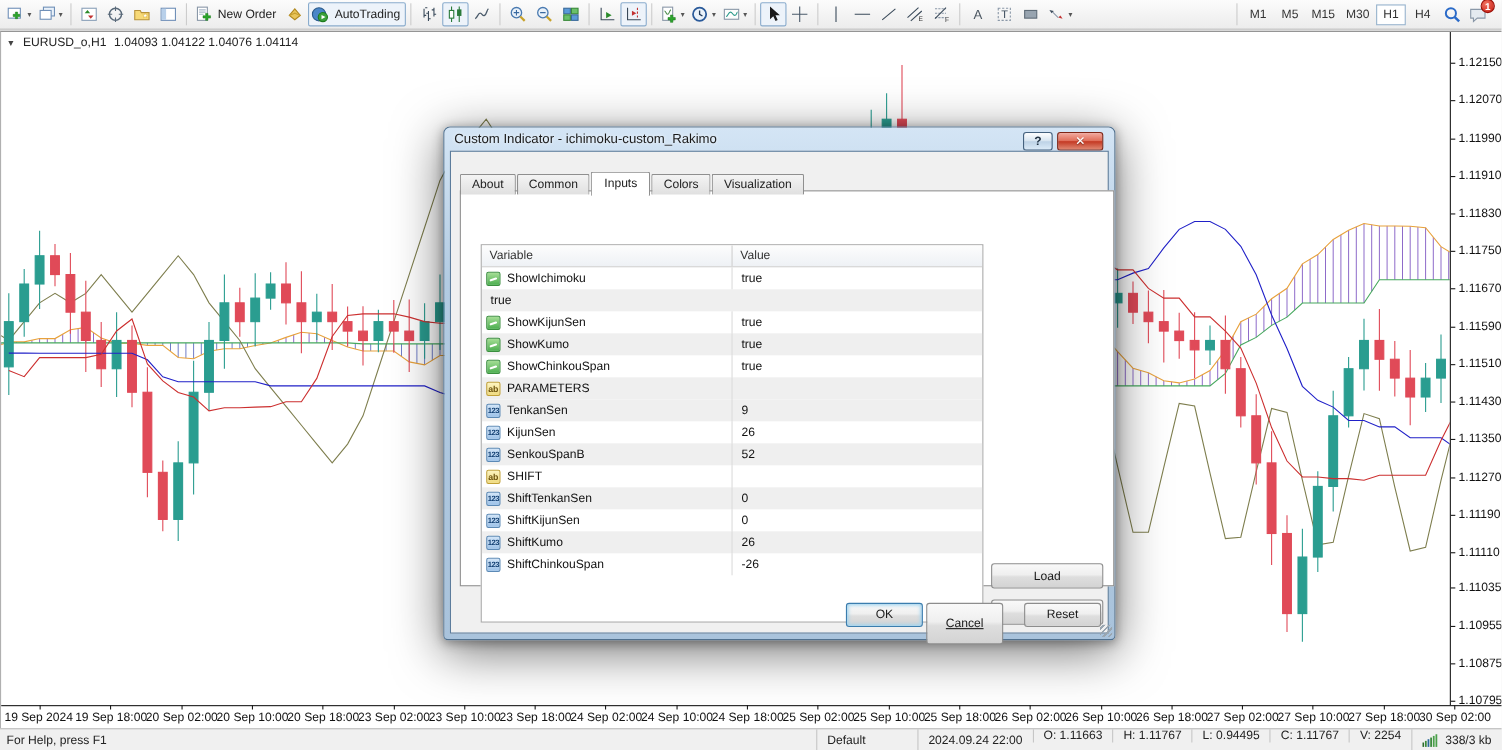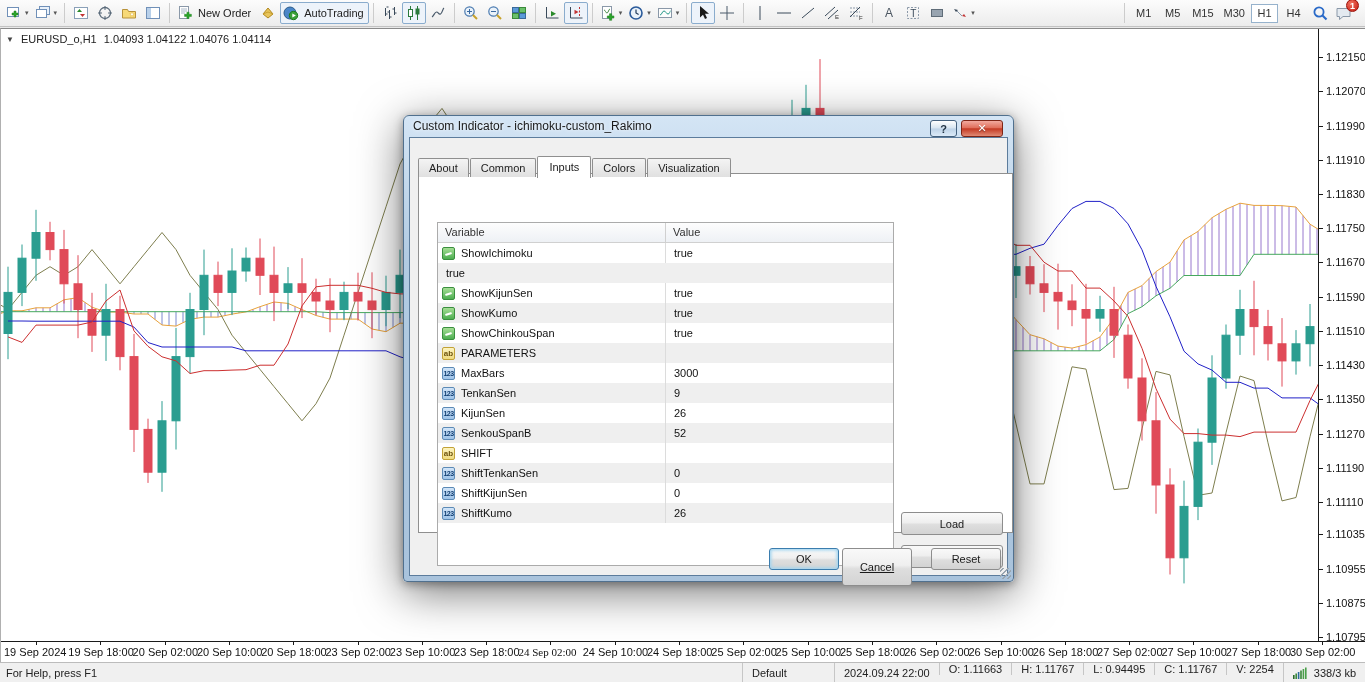--- a/index.html
+++ b/index.html
@@ -757,21 +757,21 @@
       </div>
   <div id="time-axis">
         <div class="ttick" style="left: 3px;">19 Sep 2024</div>
         <div class="ttick" style="left: 67.3px;">19 Sep 18:00</div>
         <div class="ttick" style="left: 131.6px;">20 Sep 02:00</div>
         <div class="ttick" style="left: 195.9px;">20 Sep 10:00</div>
         <div class="ttick" style="left: 260.2px;">20 Sep 18:00</div>
         <div class="ttick" style="left: 324.5px;">23 Sep 02:00</div>
         <div class="ttick" style="left: 388.8px;">23 Sep 10:00</div>
         <div class="ttick" style="left: 453.1px;">23 Sep 18:00</div>
-        <div class="ttick" style="left: 517.4px; font-family: Liberation Serif, serif;">24 Sep 02:00</div>
+        <div class="ttick" style="left: 517.4px;">24 Sep 02:00</div>
         <div class="ttick" style="left: 581.7px;">24 Sep 10:00</div>
         <div class="ttick" style="left: 646px;">24 Sep 18:00</div>
         <div class="ttick" style="left: 710.3px;">25 Sep 02:00</div>
         <div class="ttick" style="left: 774.6px;">25 Sep 10:00</div>
         <div class="ttick" style="left: 838.9px;">25 Sep 18:00</div>
         <div class="ttick" style="left: 903.2px;">26 Sep 02:00</div>
         <div class="ttick" style="left: 967.5px;">26 Sep 10:00</div>
         <div class="ttick" style="left: 1031.8px;">26 Sep 18:00</div>
         <div class="ttick" style="left: 1096.1px;">27 Sep 02:00</div>
         <div class="ttick" style="left: 1160.4px;">27 Sep 10:00</div>
@@ -832,27 +832,20 @@
                 </span>
                 <span class="cellval">true</span>
               </div>
               <div class="prow alt">
                 <span class="cellvar">
                   <span class="ricon text">ab</span>
                   <span>PARAMETERS</span>
                 </span>
                 <span class="cellval"></span>
               </div>
-              <div class="prow">
-                <span class="cellvar">
-                  <span class="ricon int">123</span>
-                  <span>MaxBars</span>
-                </span>
-                <span class="cellval">3000</span>
-              </div>
               <div class="prow alt">
                 <span class="cellvar">
                   <span class="ricon int">123</span>
                   <span>TenkanSen</span>
                 </span>
                 <span class="cellval">9</span>
               </div>
               <div class="prow">
                 <span class="cellvar">
                   <span class="ricon int">123</span>
@@ -887,20 +880,27 @@
                   <span>ShiftKijunSen</span>
                 </span>
                 <span class="cellval">0</span>
               </div>
               <div class="prow alt">
                 <span class="cellvar">
                   <span class="ricon int">123</span>
                   <span>ShiftKumo</span>
                 </span>
                 <span class="cellval">26</span>
+              </div>
+              <div class="prow">
+                <span class="cellvar">
+                  <span class="ricon int">123</span>
+                  <span>ShiftChinkouSpan</span>
+                </span>
+                <span class="cellval">-26</span>
               </div>
             </div>
       </div>
       <span class="btn" id="btn-load">Load</span>
       <span class="btn" id="btn-save">Save</span>
     </div>
     <span class="btn default" id="btn-ok">OK</span>
     <span class="btn" id="btn-cancel">Cancel</span>
     <span class="btn" id="btn-reset">Reset</span>
   </div>

